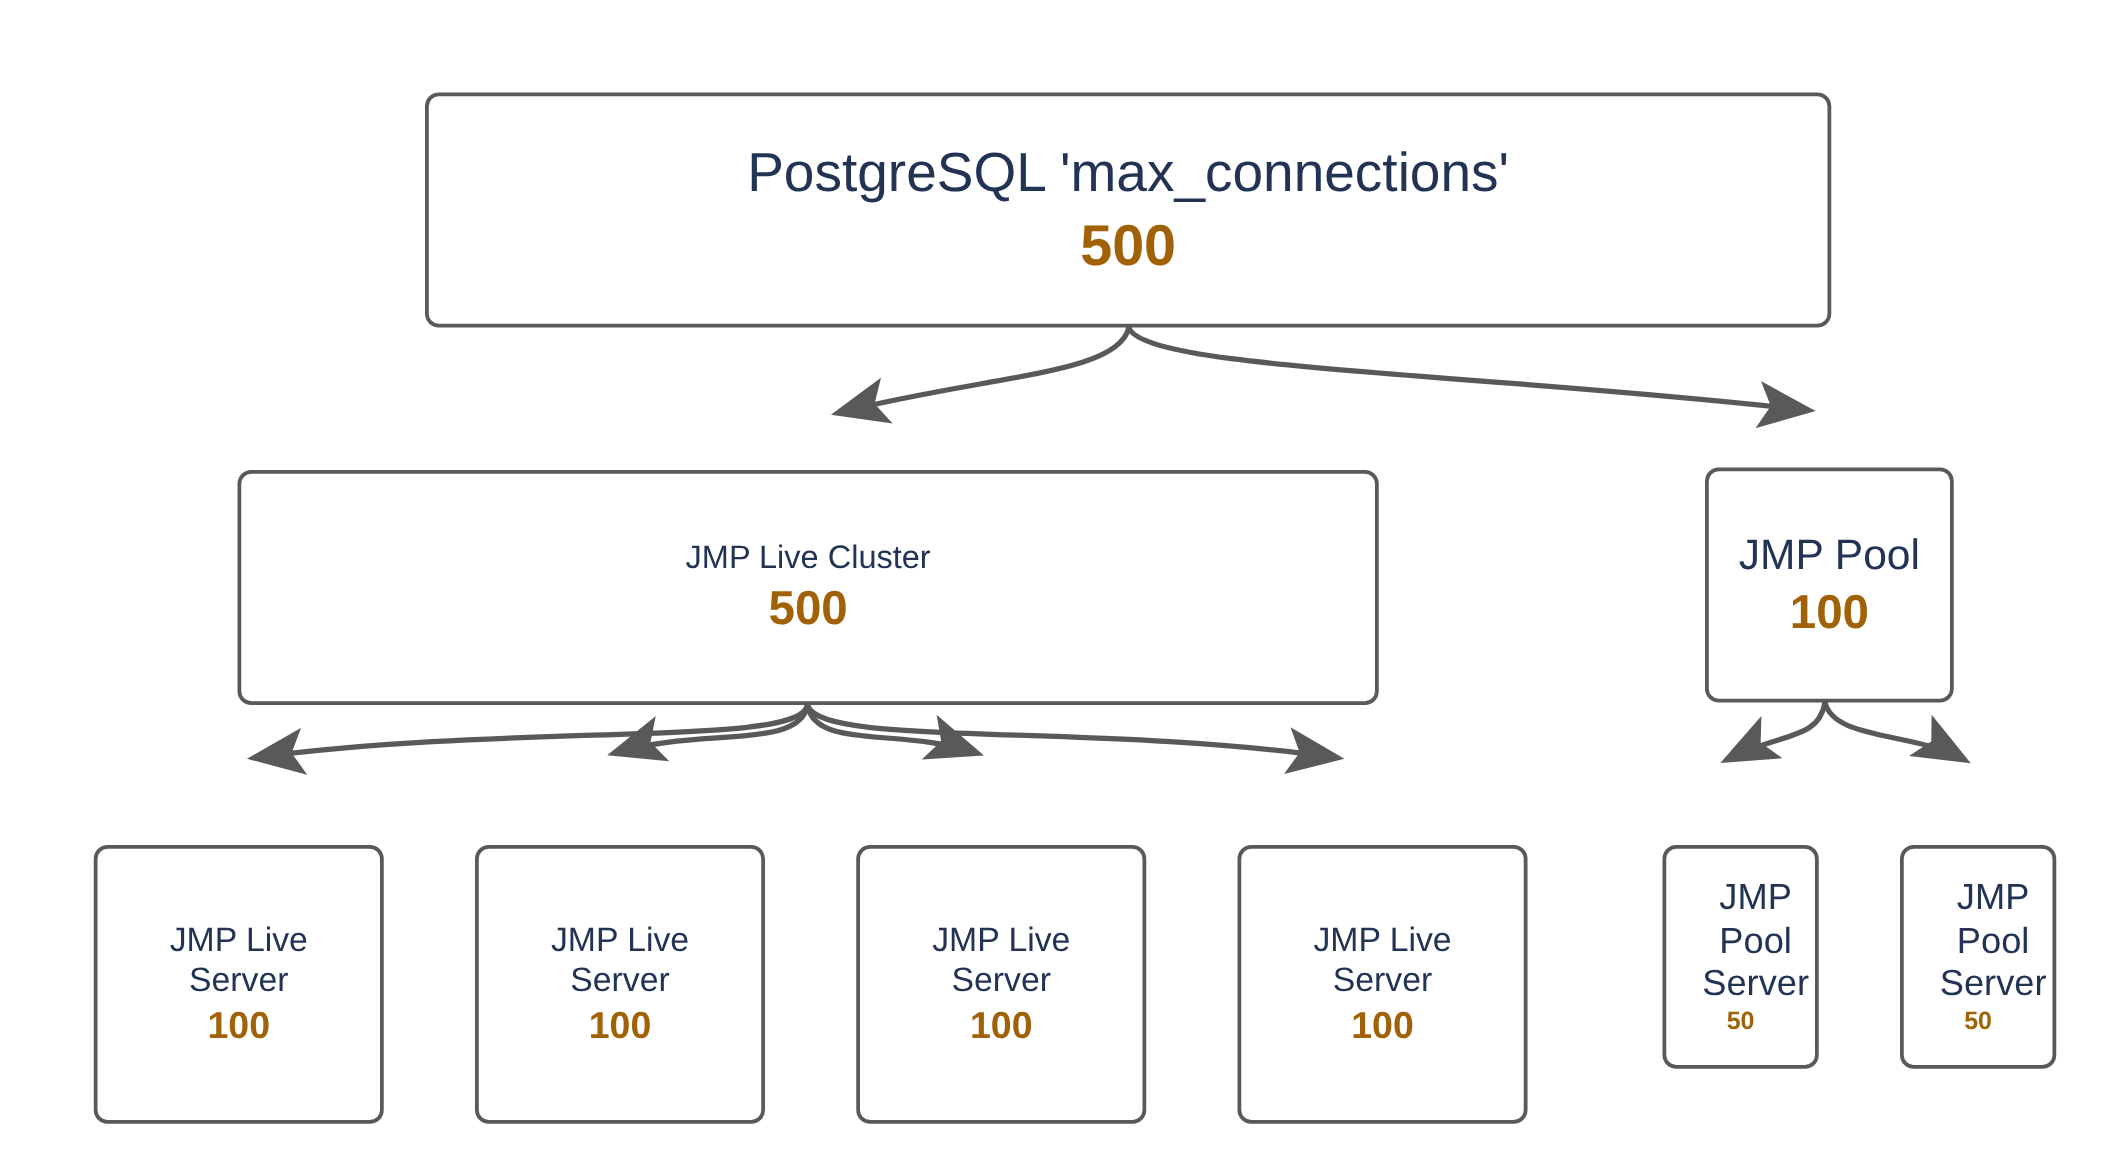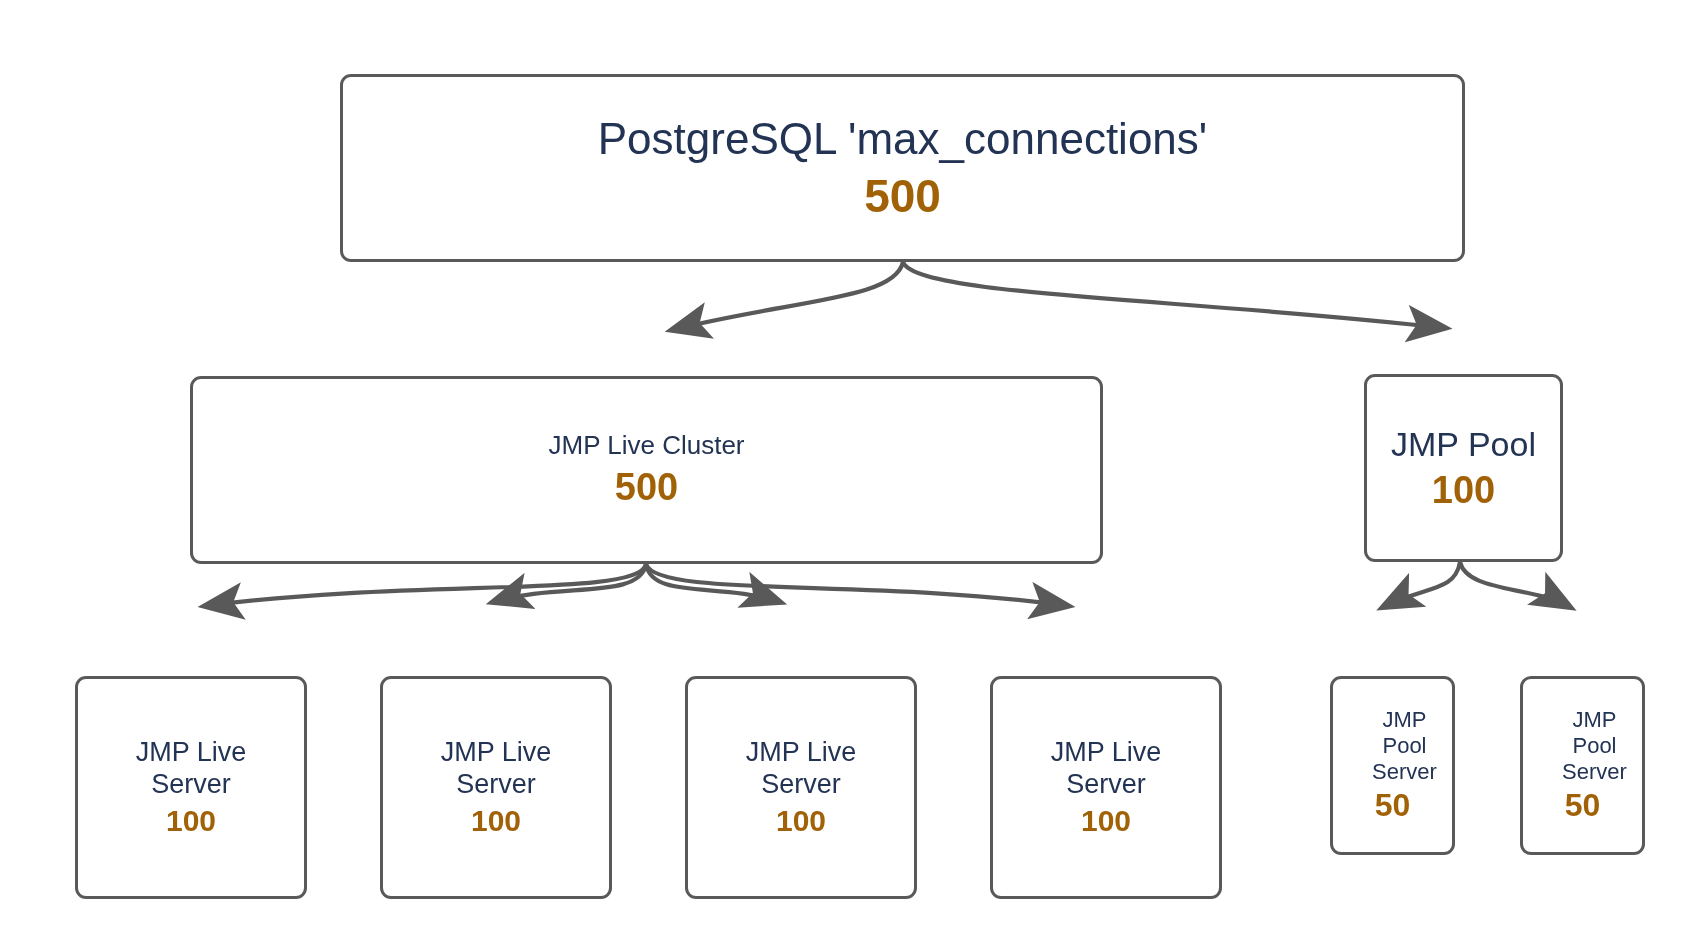--- a/index.html
+++ b/index.html
@@ -96,22 +96,22 @@
   #node-live-server-2 { left: 380px; }
   #node-live-server-3 { left: 685px; }
   #node-live-server-4 { left: 990px; }
 
   
   .pool-server {
     top: 676px;
     width: 125px;
     height: 179px;
   }
-  .pool-server .nlabel { font-size: 22px; margin-left: 24px; }
-  .pool-server .nvalue { font-size: 32px; margin-top: 2px; }
+  .pool-server .nlabel { font-size: 29px; margin-left: 24px; }
+  .pool-server .nvalue { font-size: 20px; margin-top: 2px; }
   #node-pool-server-1 { left: 1330px; }
   #node-pool-server-2 { left: 1520px; }
 </style>
 </head>
 <body>
 
 <div id="stage">
 
   <svg id="edges" viewBox="0 0 1688 938" width="1688" height="938">
     <defs>

